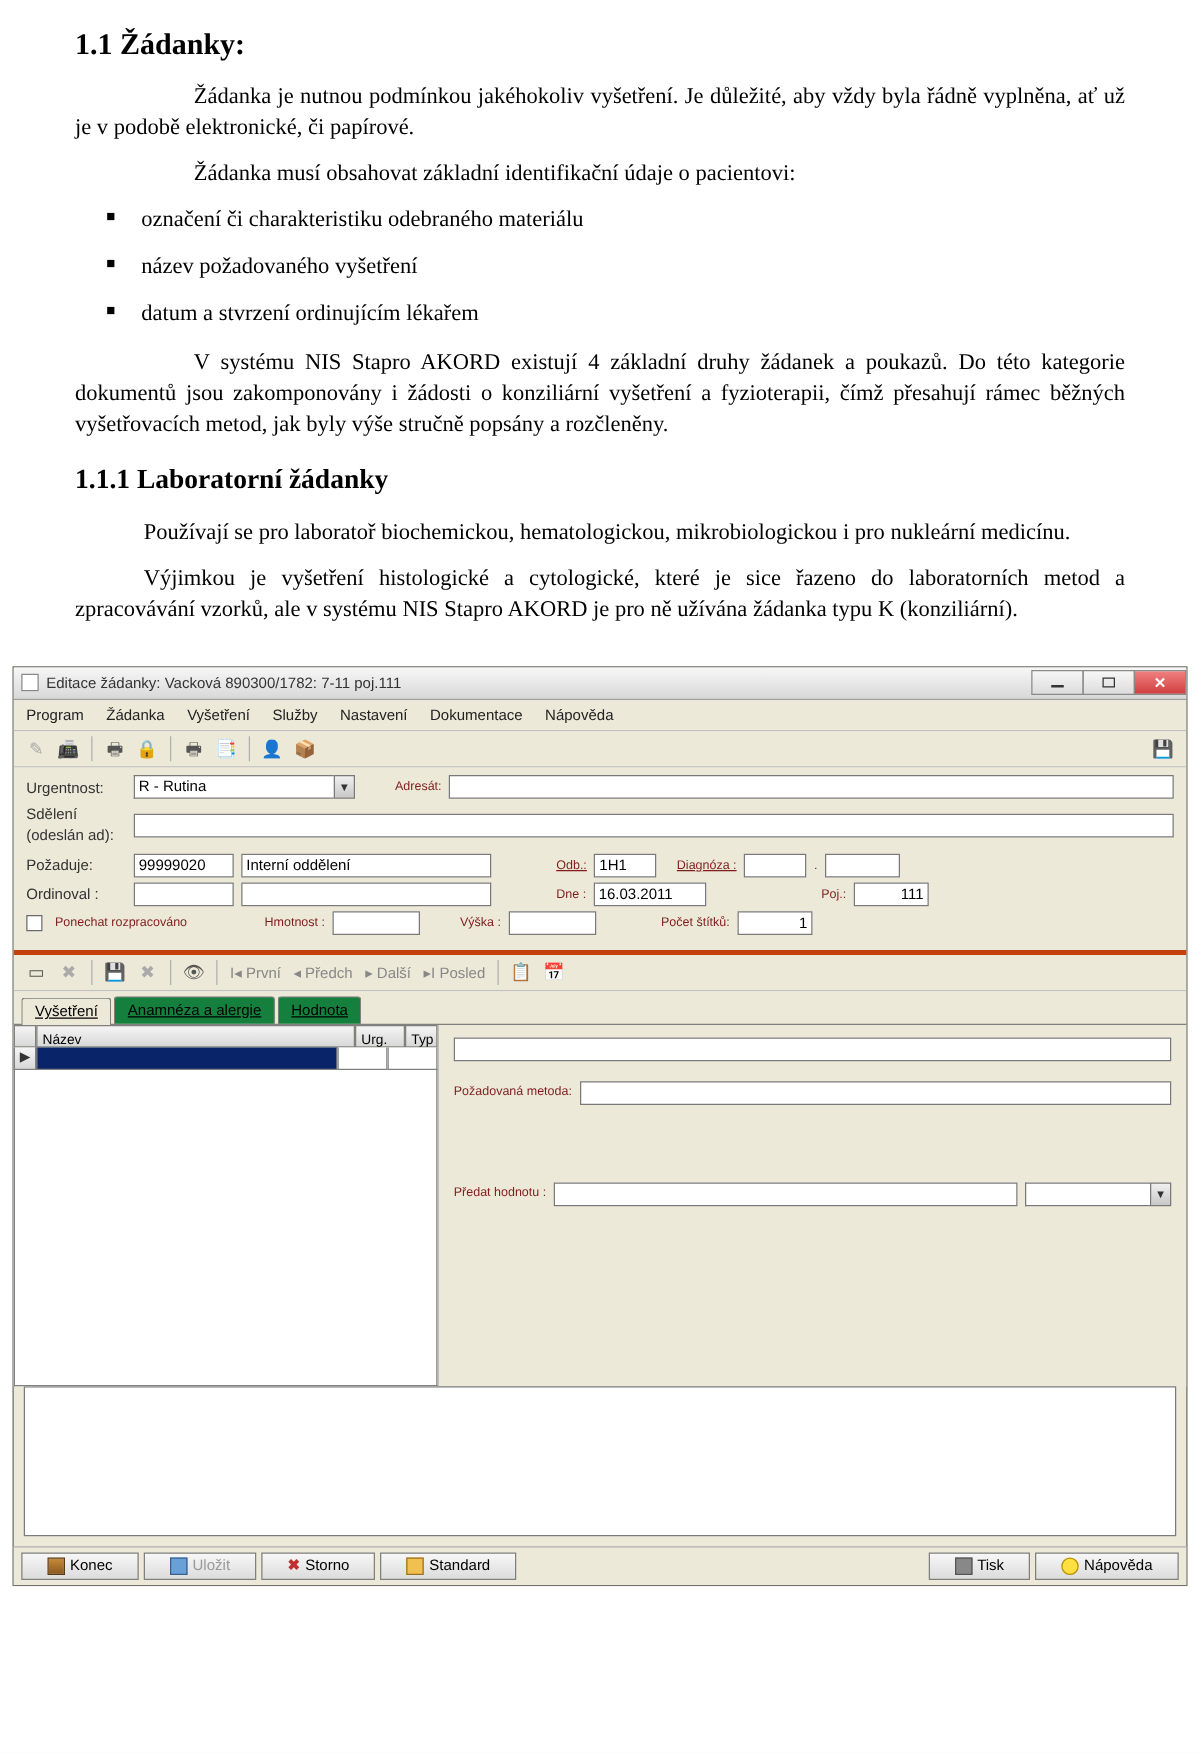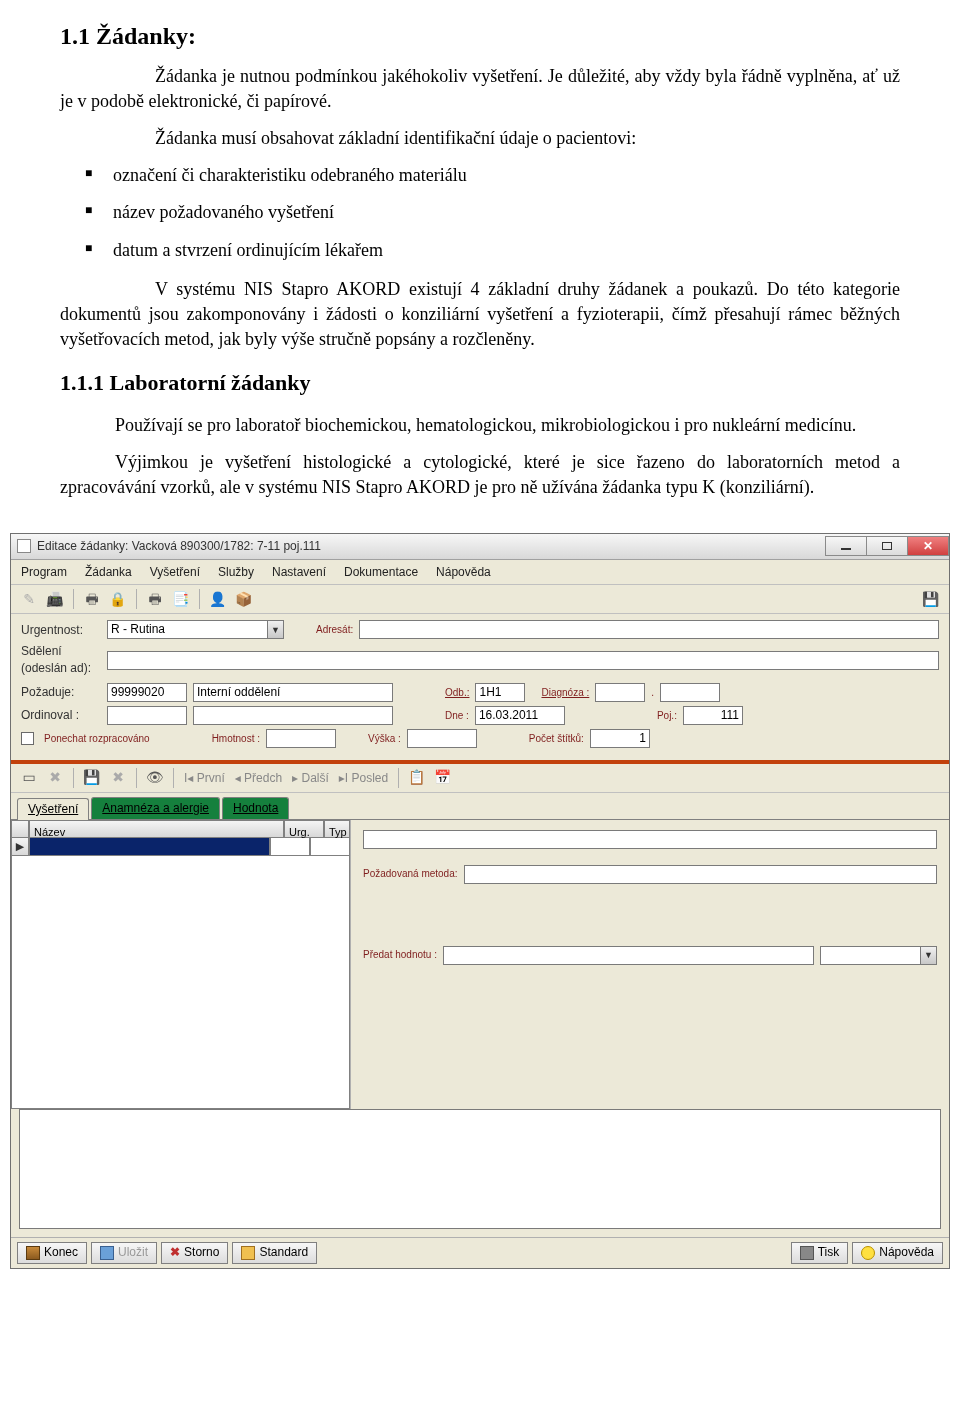--- a/index.html
+++ b/index.html
@@ -243,21 +243,21 @@
     display:flex; align-items:center;
     background:#ece9d8;
     border-top:1px solid #b0b0b0;
     padding:4px 6px;
     gap:4px;
   }
   .bbtn {
     display:flex; align-items:center; gap:4px;
     border:1px solid #808080;
     background:linear-gradient(#f7f7f7,#dcdcdc);
-    padding:2px 8px;
+    padding:2px 20px;
     font-size:12px;
     height:22px;
   }
   .bbtn.disabled { color:#999; }
   .bspacer { flex:1; }
   .icon-sm { width:14px; height:14px; display:inline-block; }
   .icon-door { background:linear-gradient(#c88a3a,#8b5a1f); border:1px solid #5a3a10;}
   .icon-disk { background:#6aa0d8; border:1px solid #3a6090;}
   .icon-x { color:#c03030; font-weight:bold; }
   .icon-print { background:#888; border:1px solid #555;}

